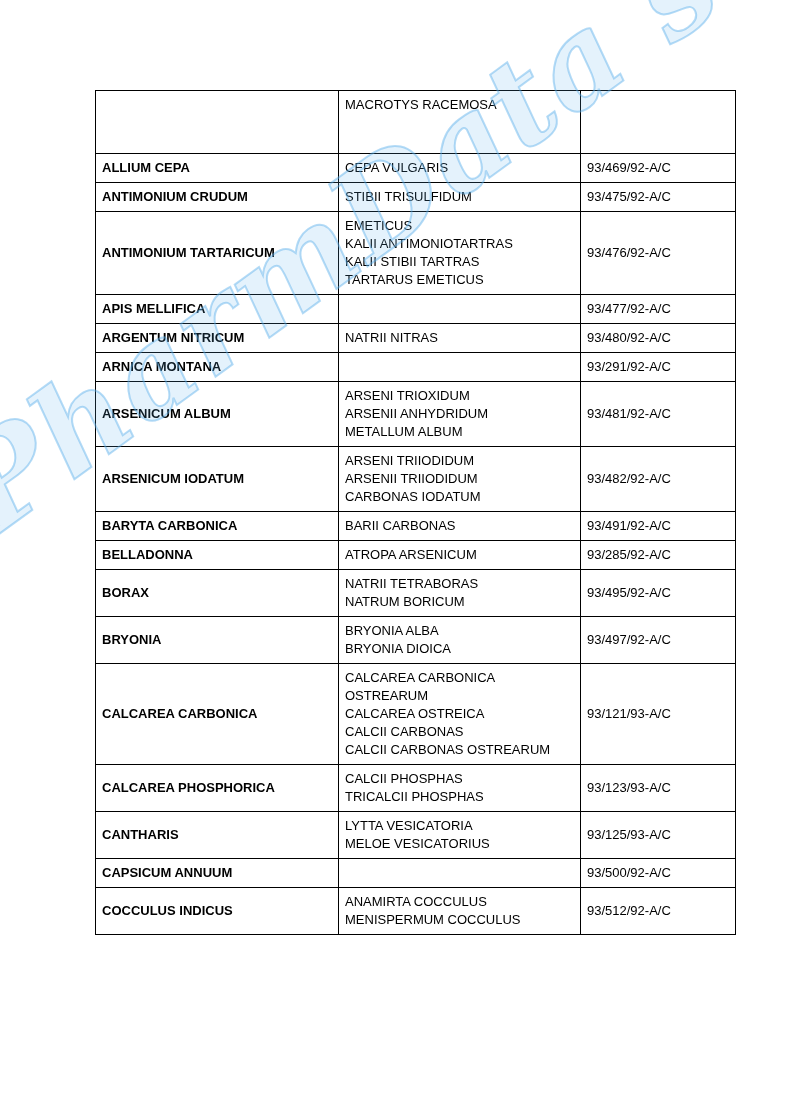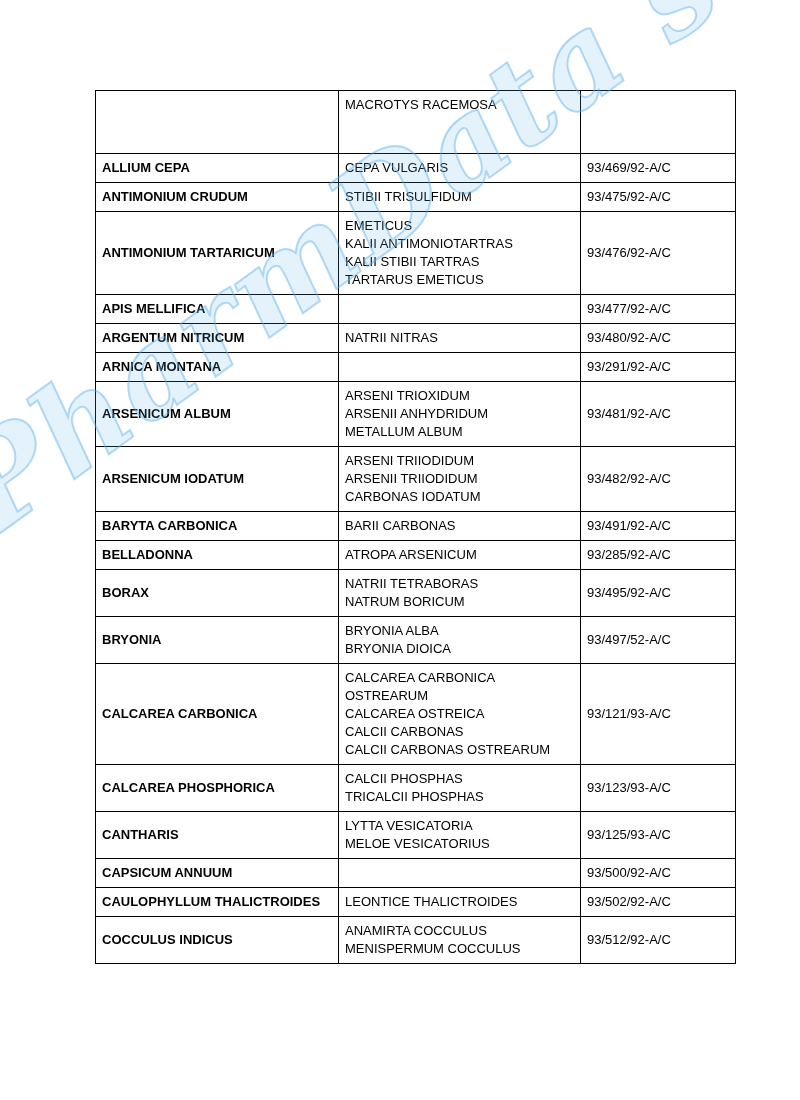--- a/index.html
+++ b/index.html
@@ -141,21 +141,21 @@
             <div>NATRUM BORICUM</div>
           </td>
           <td class="col-reg">93/495/92-A/C</td>
         </tr>
         <tr>
           <td class="col-name">BRYONIA</td>
           <td class="col-syn">
             <div>BRYONIA ALBA</div>
             <div>BRYONIA DIOICA</div>
           </td>
-          <td class="col-reg">93/497/52-A/C</td>
+          <td class="col-reg">93/497/92-A/C</td>
         </tr>
         <tr>
           <td class="col-name">CALCAREA CARBONICA</td>
           <td class="col-syn">
             <div>CALCAREA CARBONICA</div>
             <div>OSTREARUM</div>
             <div>CALCAREA OSTREICA</div>
             <div>CALCII CARBONAS</div>
             <div>CALCII CARBONAS OSTREARUM</div>
           </td>
@@ -176,27 +176,20 @@
             <div>MELOE VESICATORIUS</div>
           </td>
           <td class="col-reg">93/125/93-A/C</td>
         </tr>
         <tr>
           <td class="col-name">CAPSICUM ANNUUM</td>
           <td class="col-syn"></td>
           <td class="col-reg">93/500/92-A/C</td>
         </tr>
         <tr>
-          <td class="col-name">CAULOPHYLLUM THALICTROIDES</td>
-          <td class="col-syn">
-            <div>LEONTICE THALICTROIDES</div>
-          </td>
-          <td class="col-reg">93/502/92-A/C</td>
-        </tr>
-        <tr>
           <td class="col-name">COCCULUS INDICUS</td>
           <td class="col-syn">
             <div>ANAMIRTA COCCULUS</div>
             <div>MENISPERMUM COCCULUS</div>
           </td>
           <td class="col-reg">93/512/92-A/C</td>
         </tr>
       </tbody>
   </table>
 </div>

